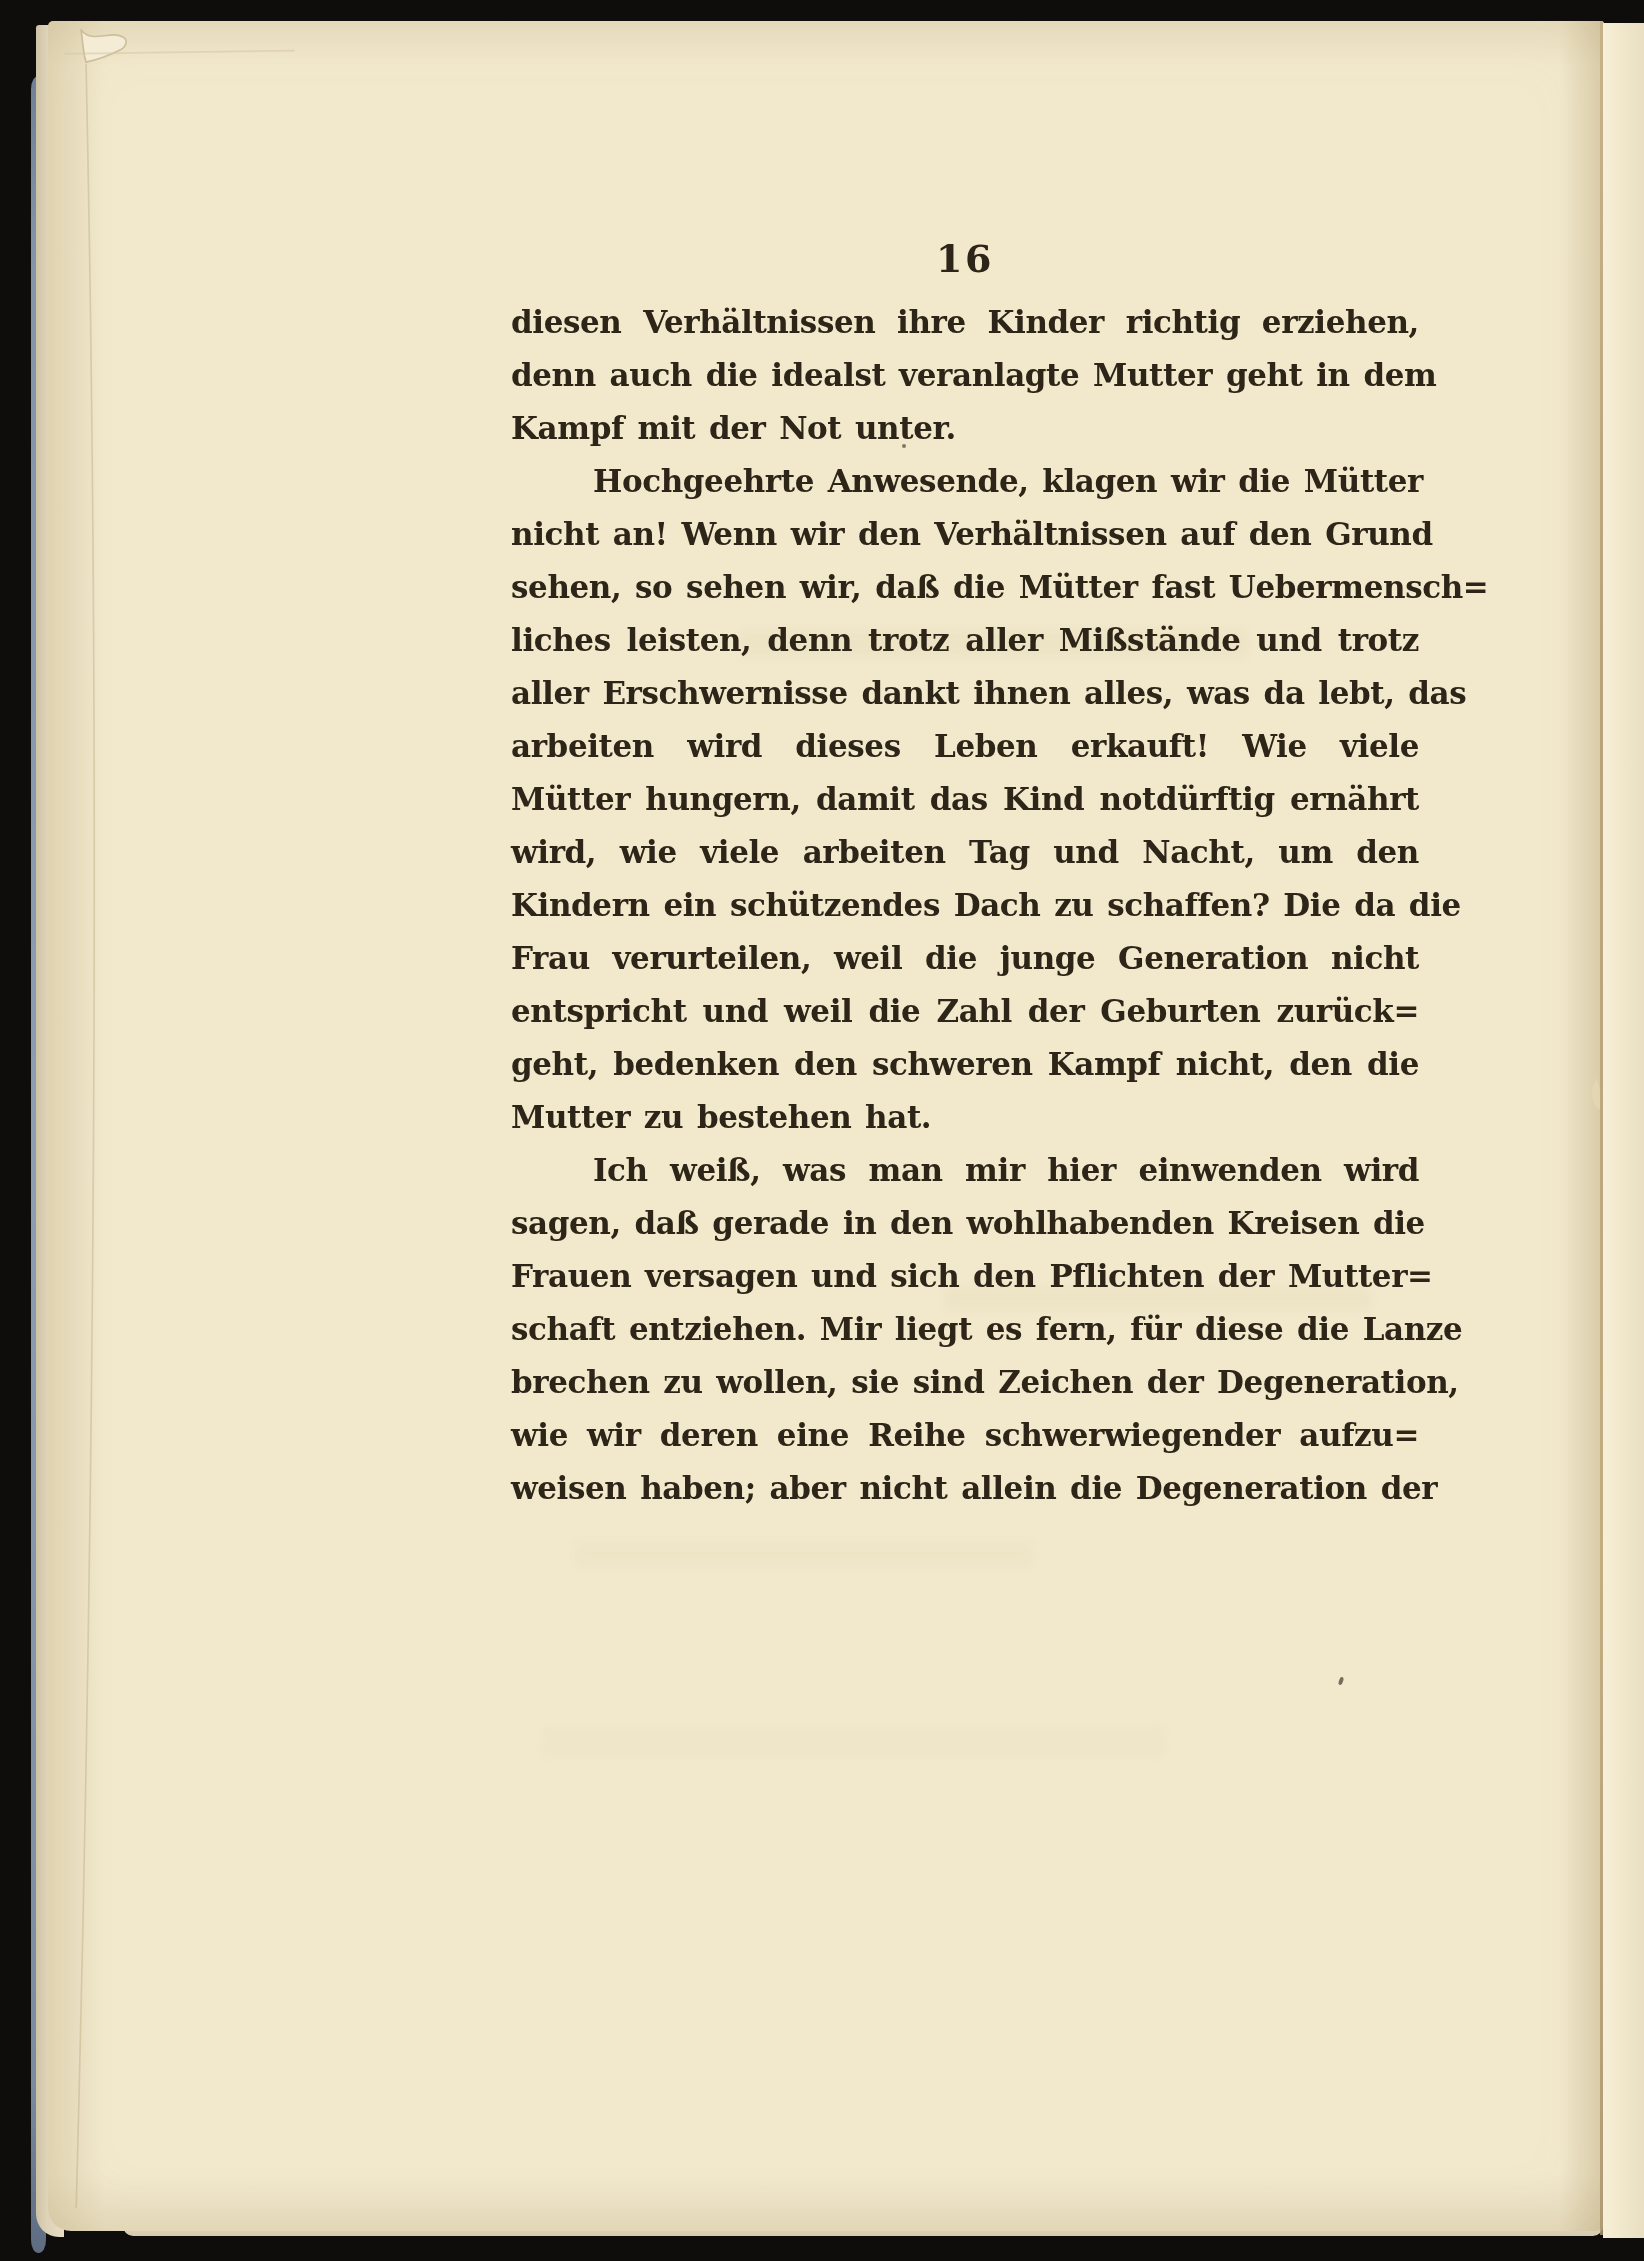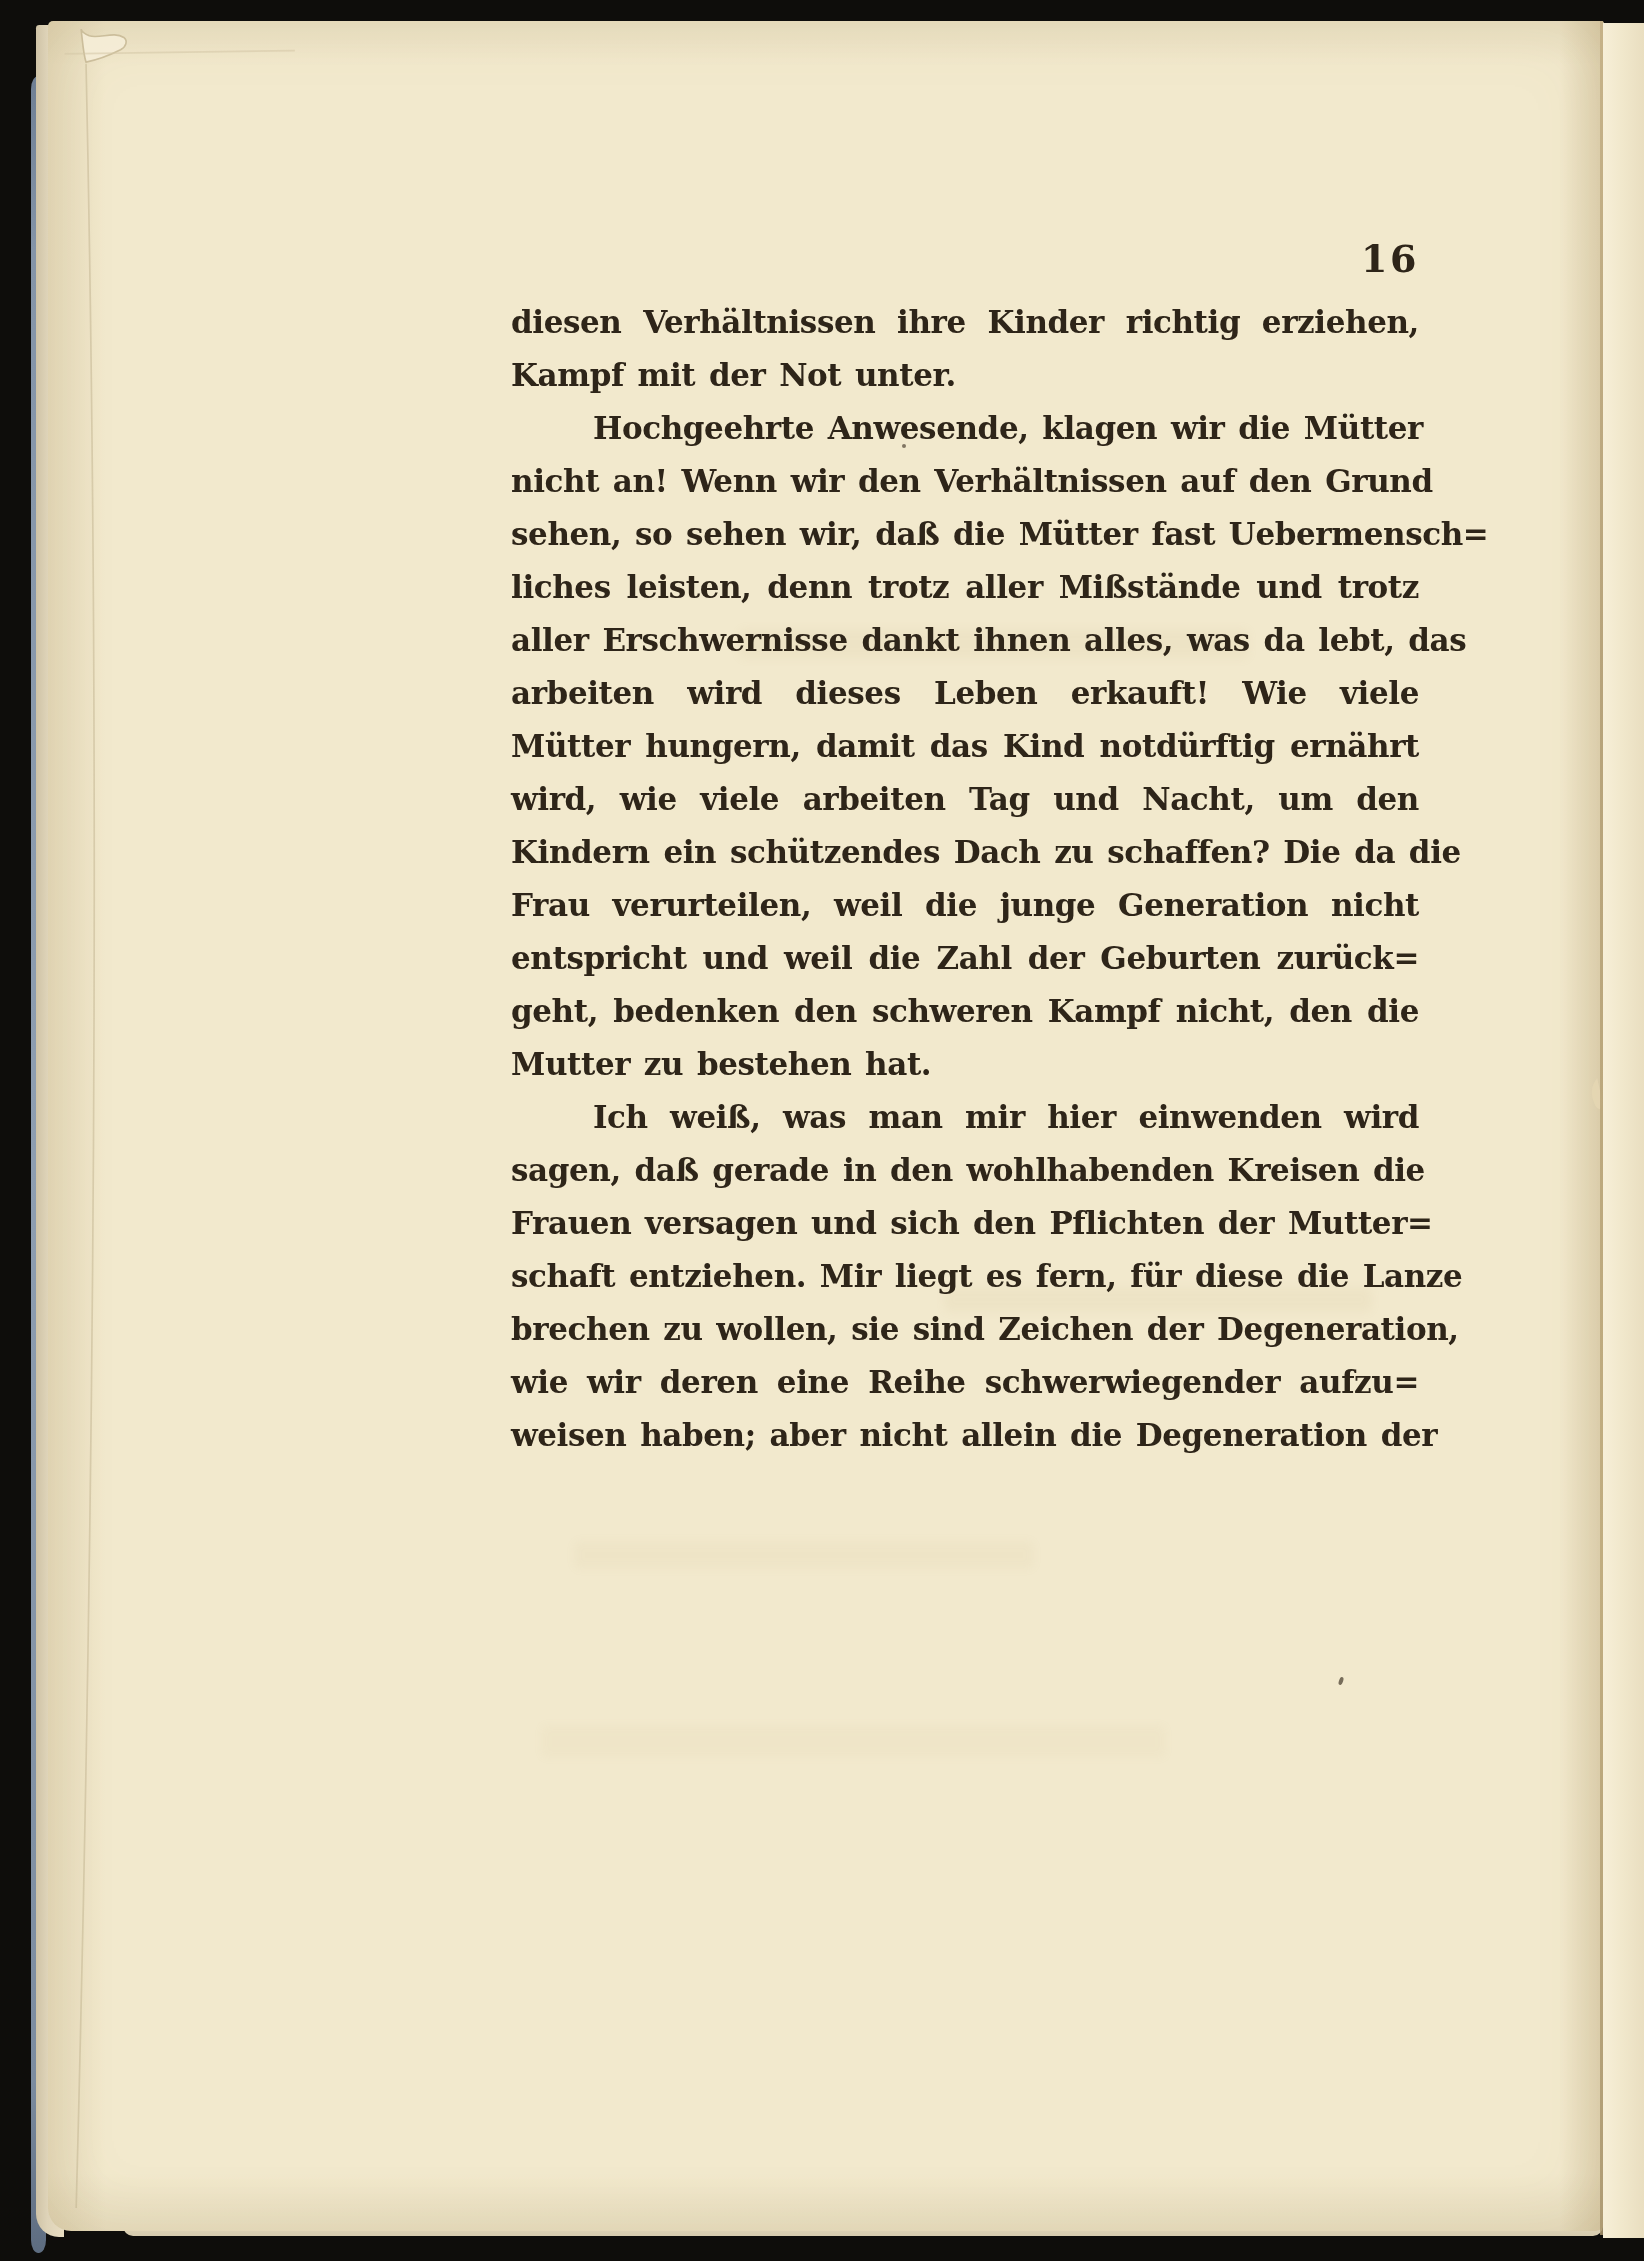--- a/index.html
+++ b/index.html
@@ -55,21 +55,21 @@
   .g2{left:896px;top:1266px;width:428px;height:25px;}
   .g3{left:526px;top:1520px;width:460px;height:28px;opacity:.055;}
   .g4{left:493px;top:1704px;width:625px;height:33px;opacity:.045;}
   
   .speck{position:absolute;background:#43382a;border-radius:50%;z-index:4;}
   .s1{left:854px;top:423px;width:4.1px;height:4.1px;opacity:.65;}
   .s2{left:1291px;top:1656px;width:4.1px;height:8.2px;opacity:.7;transform:rotate(18deg);border-radius:40%;}
   
   .pagenum{
     position:absolute;left:511px;top:240px;width:908px;z-index:3;
-    text-align:right;font-size:38px;line-height:38px;font-weight:700;
+    text-align:center;font-size:38px;line-height:38px;font-weight:700;
     letter-spacing:2.5px;color:#2e2519;
   }
   
   .textblock{position:absolute;left:511px;top:296px;width:908px;z-index:3;}
   .line{
     line-height:53px;height:53px;
     font-size:31px;font-weight:700;letter-spacing:-0.4px;word-spacing:3.3px;
     color:#2e2519;
     text-align:justify;text-align-last:justify;
     white-space:nowrap;
@@ -101,20 +101,21 @@
   <div class="ghost g3"></div>
   <div class="ghost g4"></div>
   <div class="speck s1"></div>
   <div class="speck s2"></div>
 </div>
 
 <div class="pagenum">16</div>
 
 <div class="textblock">
     <div class="line">diesen Verhältnissen ihre Kinder richtig erziehen,</div>
+    <div class="line">denn auch die idealst veranlagte Mutter geht in dem</div>
     <div class="line endline">Kampf mit der Not unter.</div>
     <div class="line indent">Hochgeehrte Anwesende, klagen wir die Mütter</div>
     <div class="line">nicht an! Wenn wir den Verhältnissen auf den Grund</div>
     <div class="line">sehen, so sehen wir, daß die Mütter fast Uebermensch=</div>
     <div class="line">liches leisten, denn trotz aller Mißstände und trotz</div>
     <div class="line">aller Erschwernisse dankt ihnen alles, was da lebt, das</div>
     <div class="line">arbeiten wird dieses Leben erkauft! Wie viele</div>
     <div class="line">Mütter hungern, damit das Kind notdürftig ernährt</div>
     <div class="line">wird, wie viele arbeiten Tag und Nacht, um den</div>
     <div class="line">Kindern ein schützendes Dach zu schaffen? Die da die</div>

